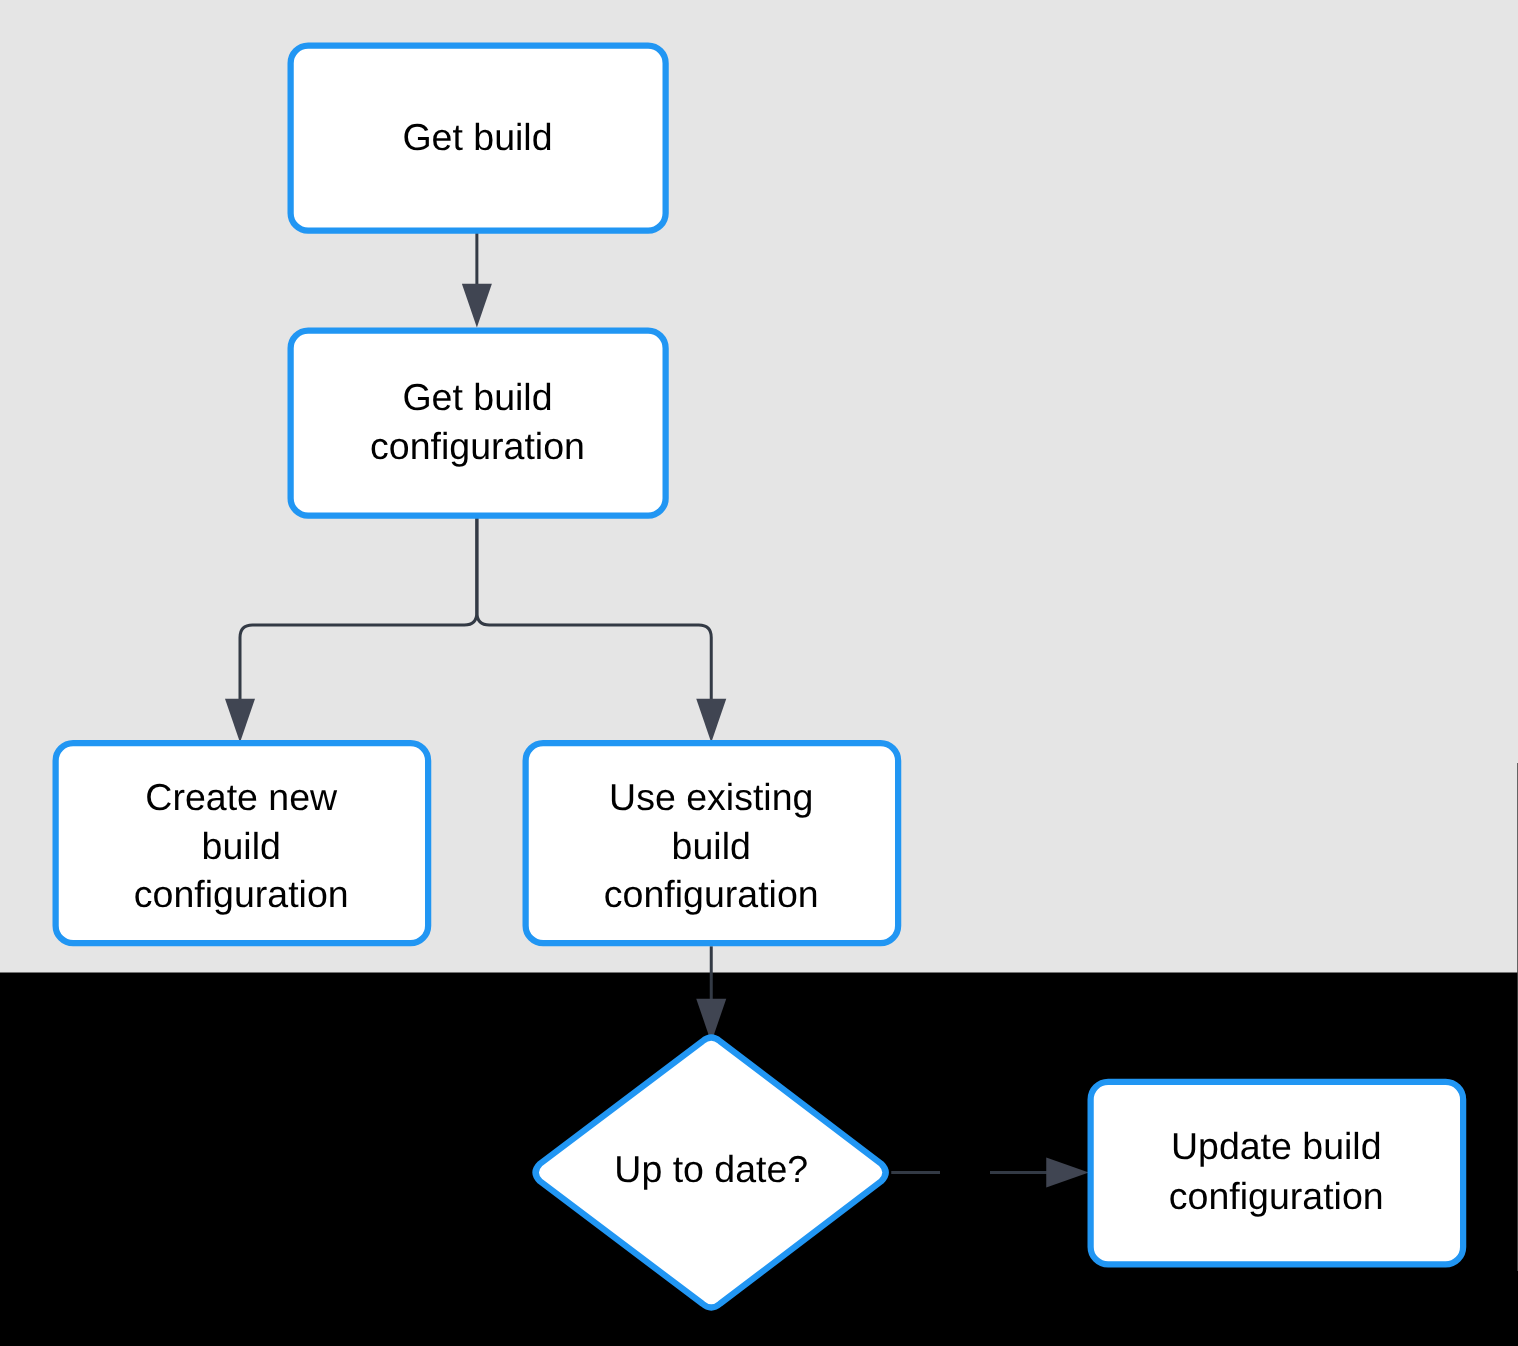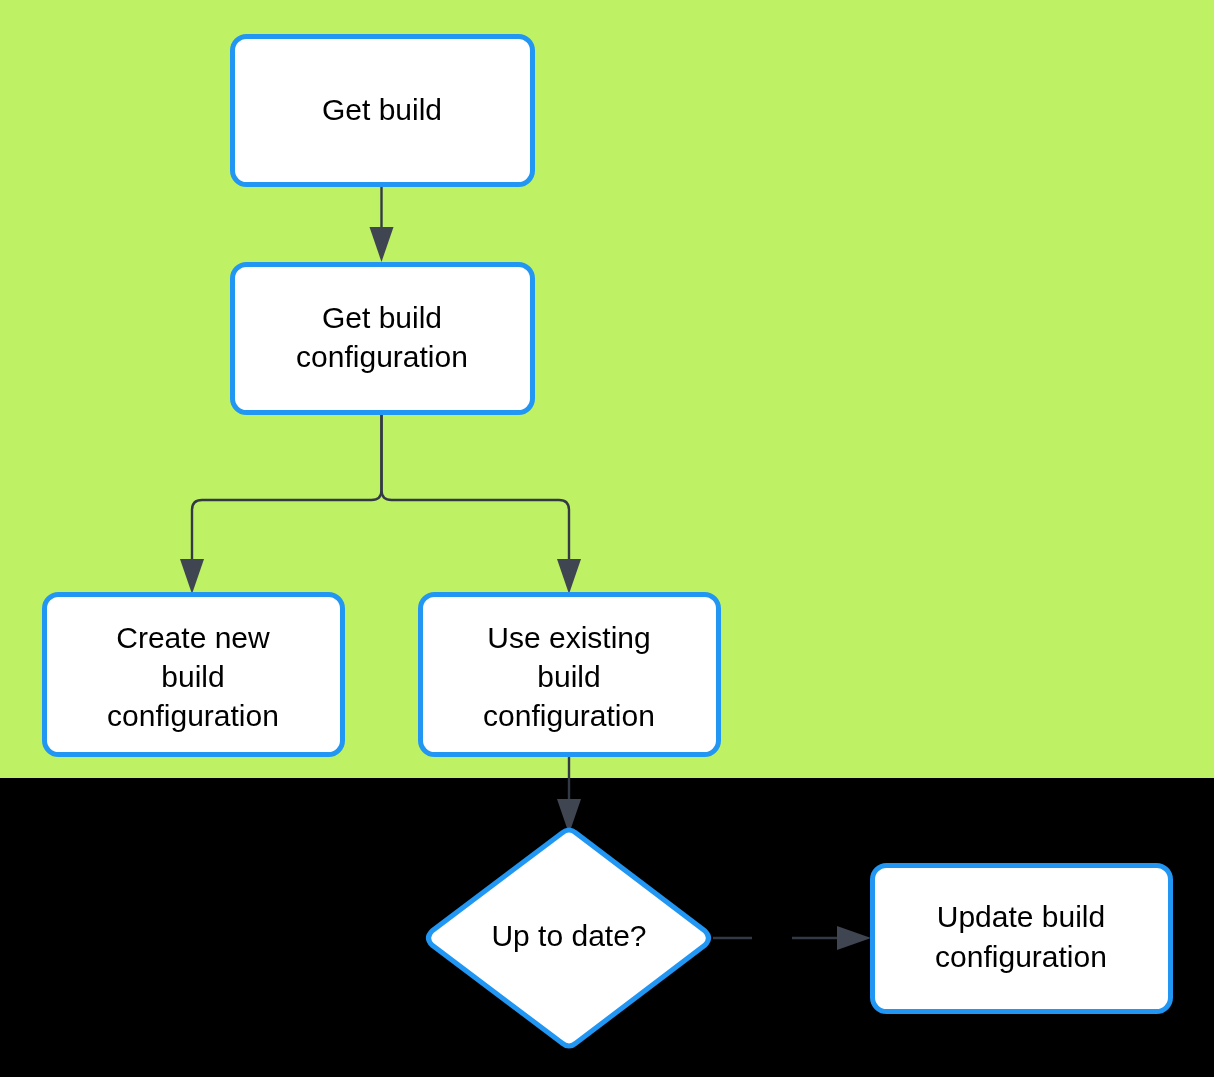--- a/index.html
+++ b/index.html
@@ -11,21 +11,21 @@
   body {
     width: 1214px;
     height: 1077px;
     overflow: hidden;
     font-family: "Liberation Sans", sans-serif;
   }
   #flowchart-root {
     position: relative;
     width: 1214px;
     height: 778px;
-    background: #bef264;
+    background: #e5e5e5;
   }
   svg.flow-canvas {
     display: block;
     width: 1214px;
     height: 1077px;
   }
   .node-shape {
     fill: #ffffff;
     stroke: #2196f3;
     stroke-width: 5;

